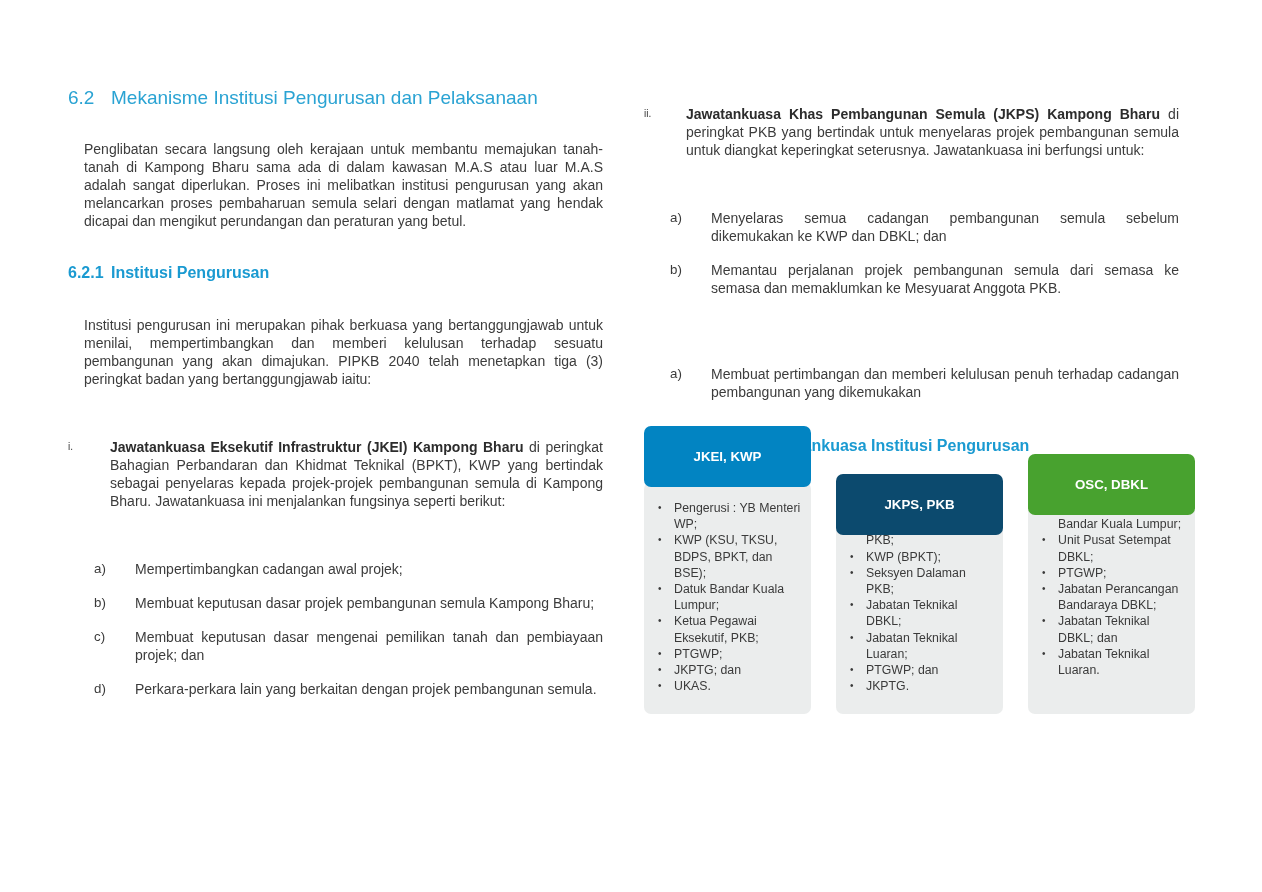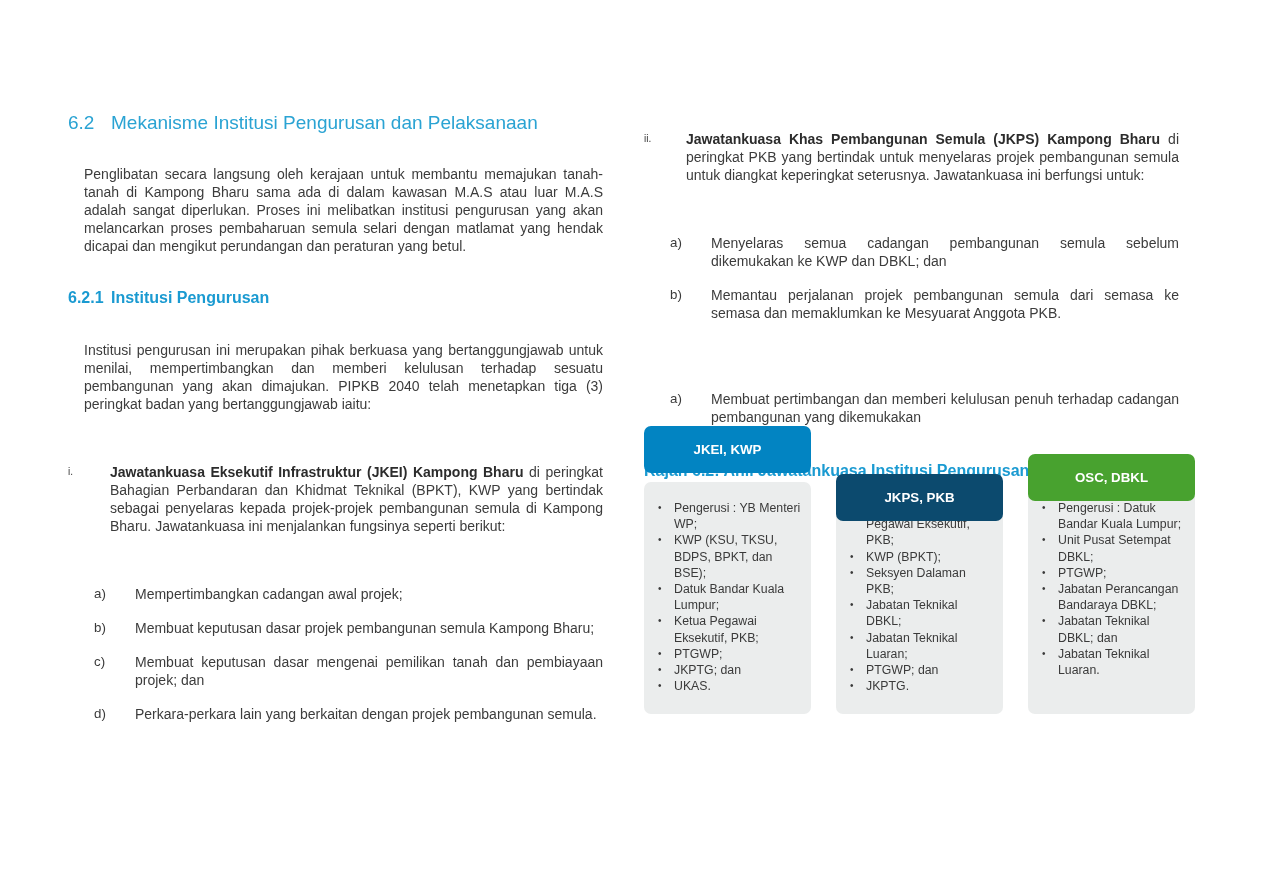--- a/index.html
+++ b/index.html
@@ -1,20 +1,20 @@
 <!DOCTYPE html>
 <html><head>
 <meta charset="utf-8">
 <style>
   html, body { margin: 0; padding: 0; }
   body {
     width: 1262px; height: 892px; background: #ffffff; position: relative; overflow: hidden;
     font-family: "Liberation Sans", "DejaVu Sans", sans-serif; color: #3a3a3a;
   }
-  .col { position: absolute; top: 109px; }
+  .col { position: absolute; top: 84px; }
   .col-left { left: 68px; width: 551px; }
   .col-right { left: 644px; width: 551px; }
   .section-title {
     font-size: 19px; color: #2aa3d3; font-weight: normal; margin: 0; height: 28px; line-height: 28px;
   }
   .section-title .num { display: inline-block; width: 43px; }
   p, .para {
     margin: 16px; font-size: 14px; line-height: 18px; text-align: justify; color: #3c3c3c;
   }
   .subhead { font-size: 16px; line-height: 18px; font-weight: bold; color: #1a9ad1; margin: 0; }
@@ -22,21 +22,21 @@
   .gap18 { height: 18px; }
   .roman { position: relative; padding-left: 26px; }
   .roman .rn { position: absolute; left: 0; top: 0; font-size: 10px; line-height: 18px; }
   .alpha { position: relative; padding-left: 51px; }
   .alpha .an { position: absolute; left: 26px; top: 0; font-size: 13.3px; line-height: 18px; }
   b { color: #2c2c2c; }
   .fig-title { font-size: 16px; line-height: 18px; font-weight: bold; color: #1a9ad1; margin: 0; }
   .cards { position: absolute; left: 644px; top: 426px; width: 551px; height: 288px; }
   .card { position: absolute; top: 0; width: 167px; height: 288px; }
   .card .head {
-    height: 47px; border-radius: 7px; color: #fff; font-weight: bold; font-size: 13.3px;
+    height: 61px; border-radius: 7px; color: #fff; font-weight: bold; font-size: 13.3px;
     display: flex; align-items: center; justify-content: center; position: relative; z-index: 2;
   }
   .card .body {
     position: absolute; top: 56px; left: 0; right: 0; bottom: 0; background: #ebeded; border-radius: 7px;
     padding: 18px 10px 0 14px; box-sizing: border-box;
   }
   .card ul { margin: 0; padding: 0; list-style: none; }
   .card li { position: relative; padding-left: 16px; font-size: 12.3px; line-height: 16.2px; color: #3a3a3a; }
   .card li .dot { position: absolute; left: 0; top: 0; font-size: 10px; }
 </style>

